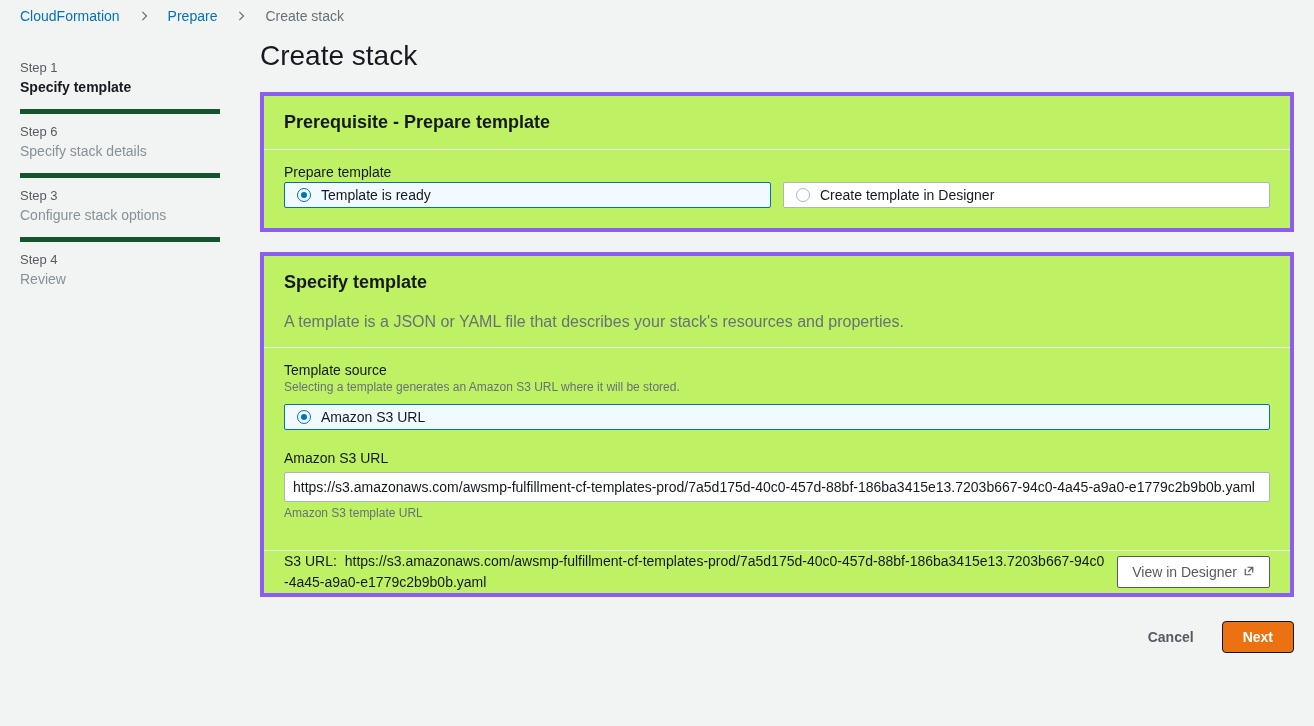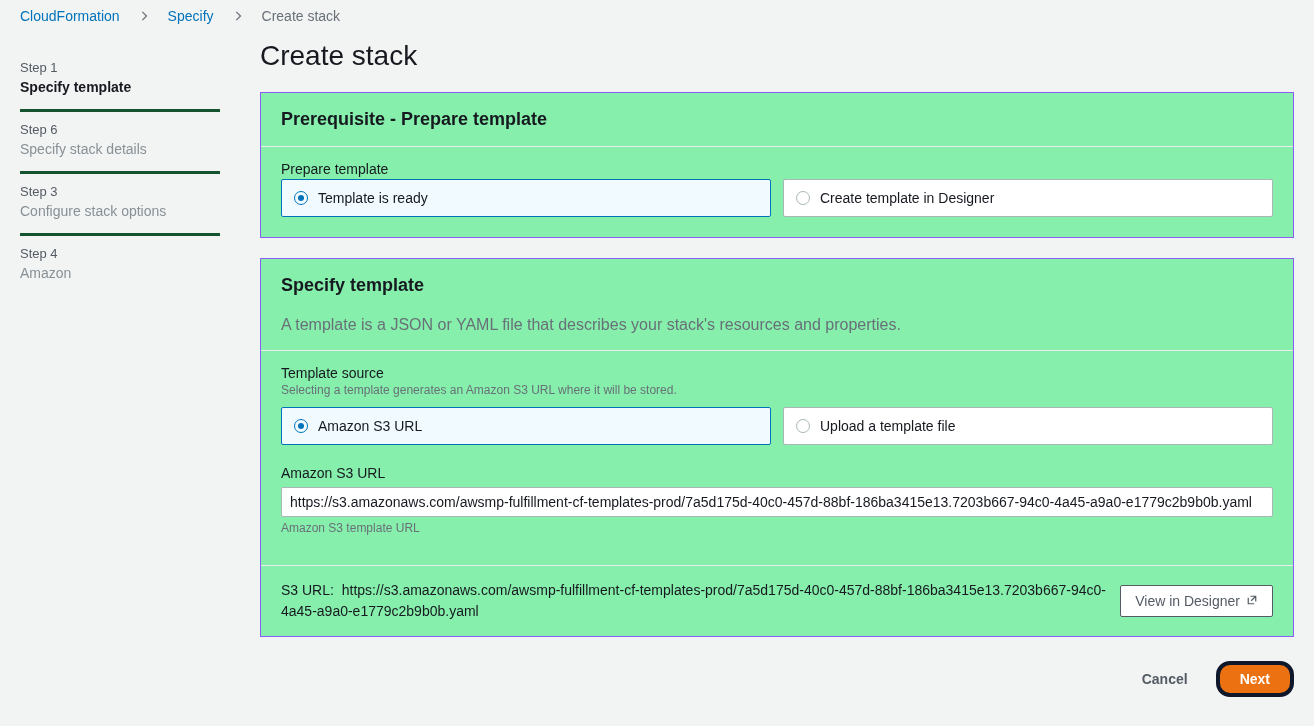--- a/index.html
+++ b/index.html
@@ -29,56 +29,56 @@
     padding: 0 20px;
     gap: 40px;
   }
   .sidebar {
     width: 200px;
     flex-shrink: 0;
     padding-top: 18px;
   }
   .step {
     padding: 10px 0 14px 0;
-    border-bottom: 3px solid #14532d;
+    border-bottom: 5px solid #14532d;
   }
   .step:last-child { border-bottom: none; }
   .step-num { color: #545b64; font-size: 13px; margin-bottom: 4px; }
   .step-title { color: #879196; font-size: 14px; }
   .step.active .step-title { color: #16191f; font-weight: 700; }
 
   .main {
     flex: 1;
     padding-top: 8px;
     min-width: 0;
   }
   h1.page-title { font-size: 28px; font-weight: 400; color: #16191f; margin-bottom: 20px; }
 
   .panel {
-    background: #86efac;
-    border: 1px solid #8b5cf6;
+    background: #bef264;
+    border: 4px solid #8b5cf6;
     margin-bottom: 20px;
   }
   .panel-header {
     padding: 16px 20px;
     border-bottom: 1px solid #eaeded;
   }
   .panel-header h2 { font-size: 18px; font-weight: 700; color: #16191f; }
   .panel-header .subtitle { font-size: 16px; color: #687078; margin-top: 20px; }
   .panel-body { padding: 14px 20px 20px 20px; }
 
   .field-label { font-size: 14px; color: #16191f; margin-bottom: 2px; }
   .field-help { font-size: 12px; color: #687078; margin-bottom: 10px; }
 
   .tile-row { display: flex; gap: 12px; }
   .tile {
     flex: 1;
     border: 1px solid #aab7b8;
     border-radius: 2px;
-    padding: 10px 12px;
+    padding: 4px 12px;
     display: flex;
     align-items: center;
     gap: 10px;
     cursor: pointer;
     background: #fff;
   }
   .tile.selected {
     border-color: #0073bb;
     background: #f1faff;
   }
@@ -100,21 +100,21 @@
     border: 1px solid #aab7b8;
     border-radius: 2px;
     padding: 6px 8px;
     font-size: 14px;
     font-family: inherit;
     color: #16191f;
   }
 
   .panel-footer {
     border-top: 1px solid #eaeded;
-    padding: 14px 20px;
+    padding: 0 20px;
     display: flex;
     align-items: center;
     gap: 12px;
   }
   .s3-url-text {
     flex: 1;
     font-size: 14px;
     color: #16191f;
     word-break: break-all;
     line-height: 1.5;
@@ -143,41 +143,41 @@
   .btn-link {
     background: none; border: none;
     color: #545b64;
     font-size: 14px;
     font-weight: 700;
     padding: 8px 16px;
     cursor: pointer;
   }
   .btn-primary {
     background: #ec7211;
-    border: 4px solid #0f172a;
-    border-radius: 14px;
+    border: 1px solid #0f172a;
+    border-radius: 4px;
     color: #fff;
     font-weight: 700;
     font-size: 14px;
     padding: 6px 20px;
     cursor: pointer;
   }
   .ext-icon { width:12px; height:12px; }
 </style>
 </head>
 <body>
 
 <div class="breadcrumb">
   <a>CloudFormation</a>
   <span class="sep">
     <svg width="8" height="10" viewBox="0 0 8 12">
         <path d="M2 1l5 5-5 5" fill="none" stroke="#687078" stroke-width="1.5"></path>
       </svg>
   </span>
-  <a>Specify</a>
+  <a>Prepare</a>
   <span class="sep">
     <svg width="8" height="10" viewBox="0 0 8 12">
         <path d="M2 1l5 5-5 5" fill="none" stroke="#687078" stroke-width="1.5"></path>
       </svg>
   </span>
   <span class="current">Create stack</span>
 </div>
 
 <div class="layout">
   <div class="sidebar">
@@ -188,21 +188,21 @@
     <div class="step">
       <div class="step-num">Step 6</div>
       <div class="step-title">Specify stack details</div>
     </div>
     <div class="step">
       <div class="step-num">Step 3</div>
       <div class="step-title">Configure stack options</div>
     </div>
     <div class="step">
       <div class="step-num">Step 4</div>
-      <div class="step-title">Amazon</div>
+      <div class="step-title">Review</div>
     </div>
   </div>
 
   <div class="main">
     <h1 class="page-title">Create stack</h1>
 
     <div class="panel">
       <div class="panel-header">
         <h2>Prerequisite - Prepare template</h2>
       </div>
@@ -231,24 +231,20 @@
       <div class="panel-body">
         <div class="field-label">Template source</div>
         <div class="field-help">Selecting a template generates an Amazon S3 URL where it will be stored.</div>
         <div class="tile-row" style="margin-bottom:20px;">
           <div class="tile selected">
             <span class="radio">
                 <span class="dot"></span>
               </span>
             <span class="tile-label">Amazon S3 URL</span>
           </div>
-          <div class="tile">
-            <span class="radio"></span>
-            <span class="tile-label">Upload a template file</span>
-          </div>
         </div>
 
         <div class="field-label" style="margin-bottom:6px;">Amazon S3 URL</div>
         <input class="text-input" type="text" value="https://s3.amazonaws.com/awsmp-fulfillment-cf-templates-prod/7a5d175d-40c0-457d-88bf-186ba3415e13.7203b667-94c0-4a45-a9a0-e1779c2b9b0b.yaml" style="">
         <div class="field-help" style="margin-top:4px;">Amazon S3 template URL</div>
       </div>
       <div class="panel-footer">
         <div class="s3-url-text">
           <span>S3 URL:</span>&nbsp;
           <span>https://s3.amazonaws.com/awsmp-fulfillment-cf-templates-prod/7a5d175d-40c0-457d-88bf-186ba3415e13.7203b667-94c0-4a45-a9a0-e1779c2b9b0b.yaml</span>

